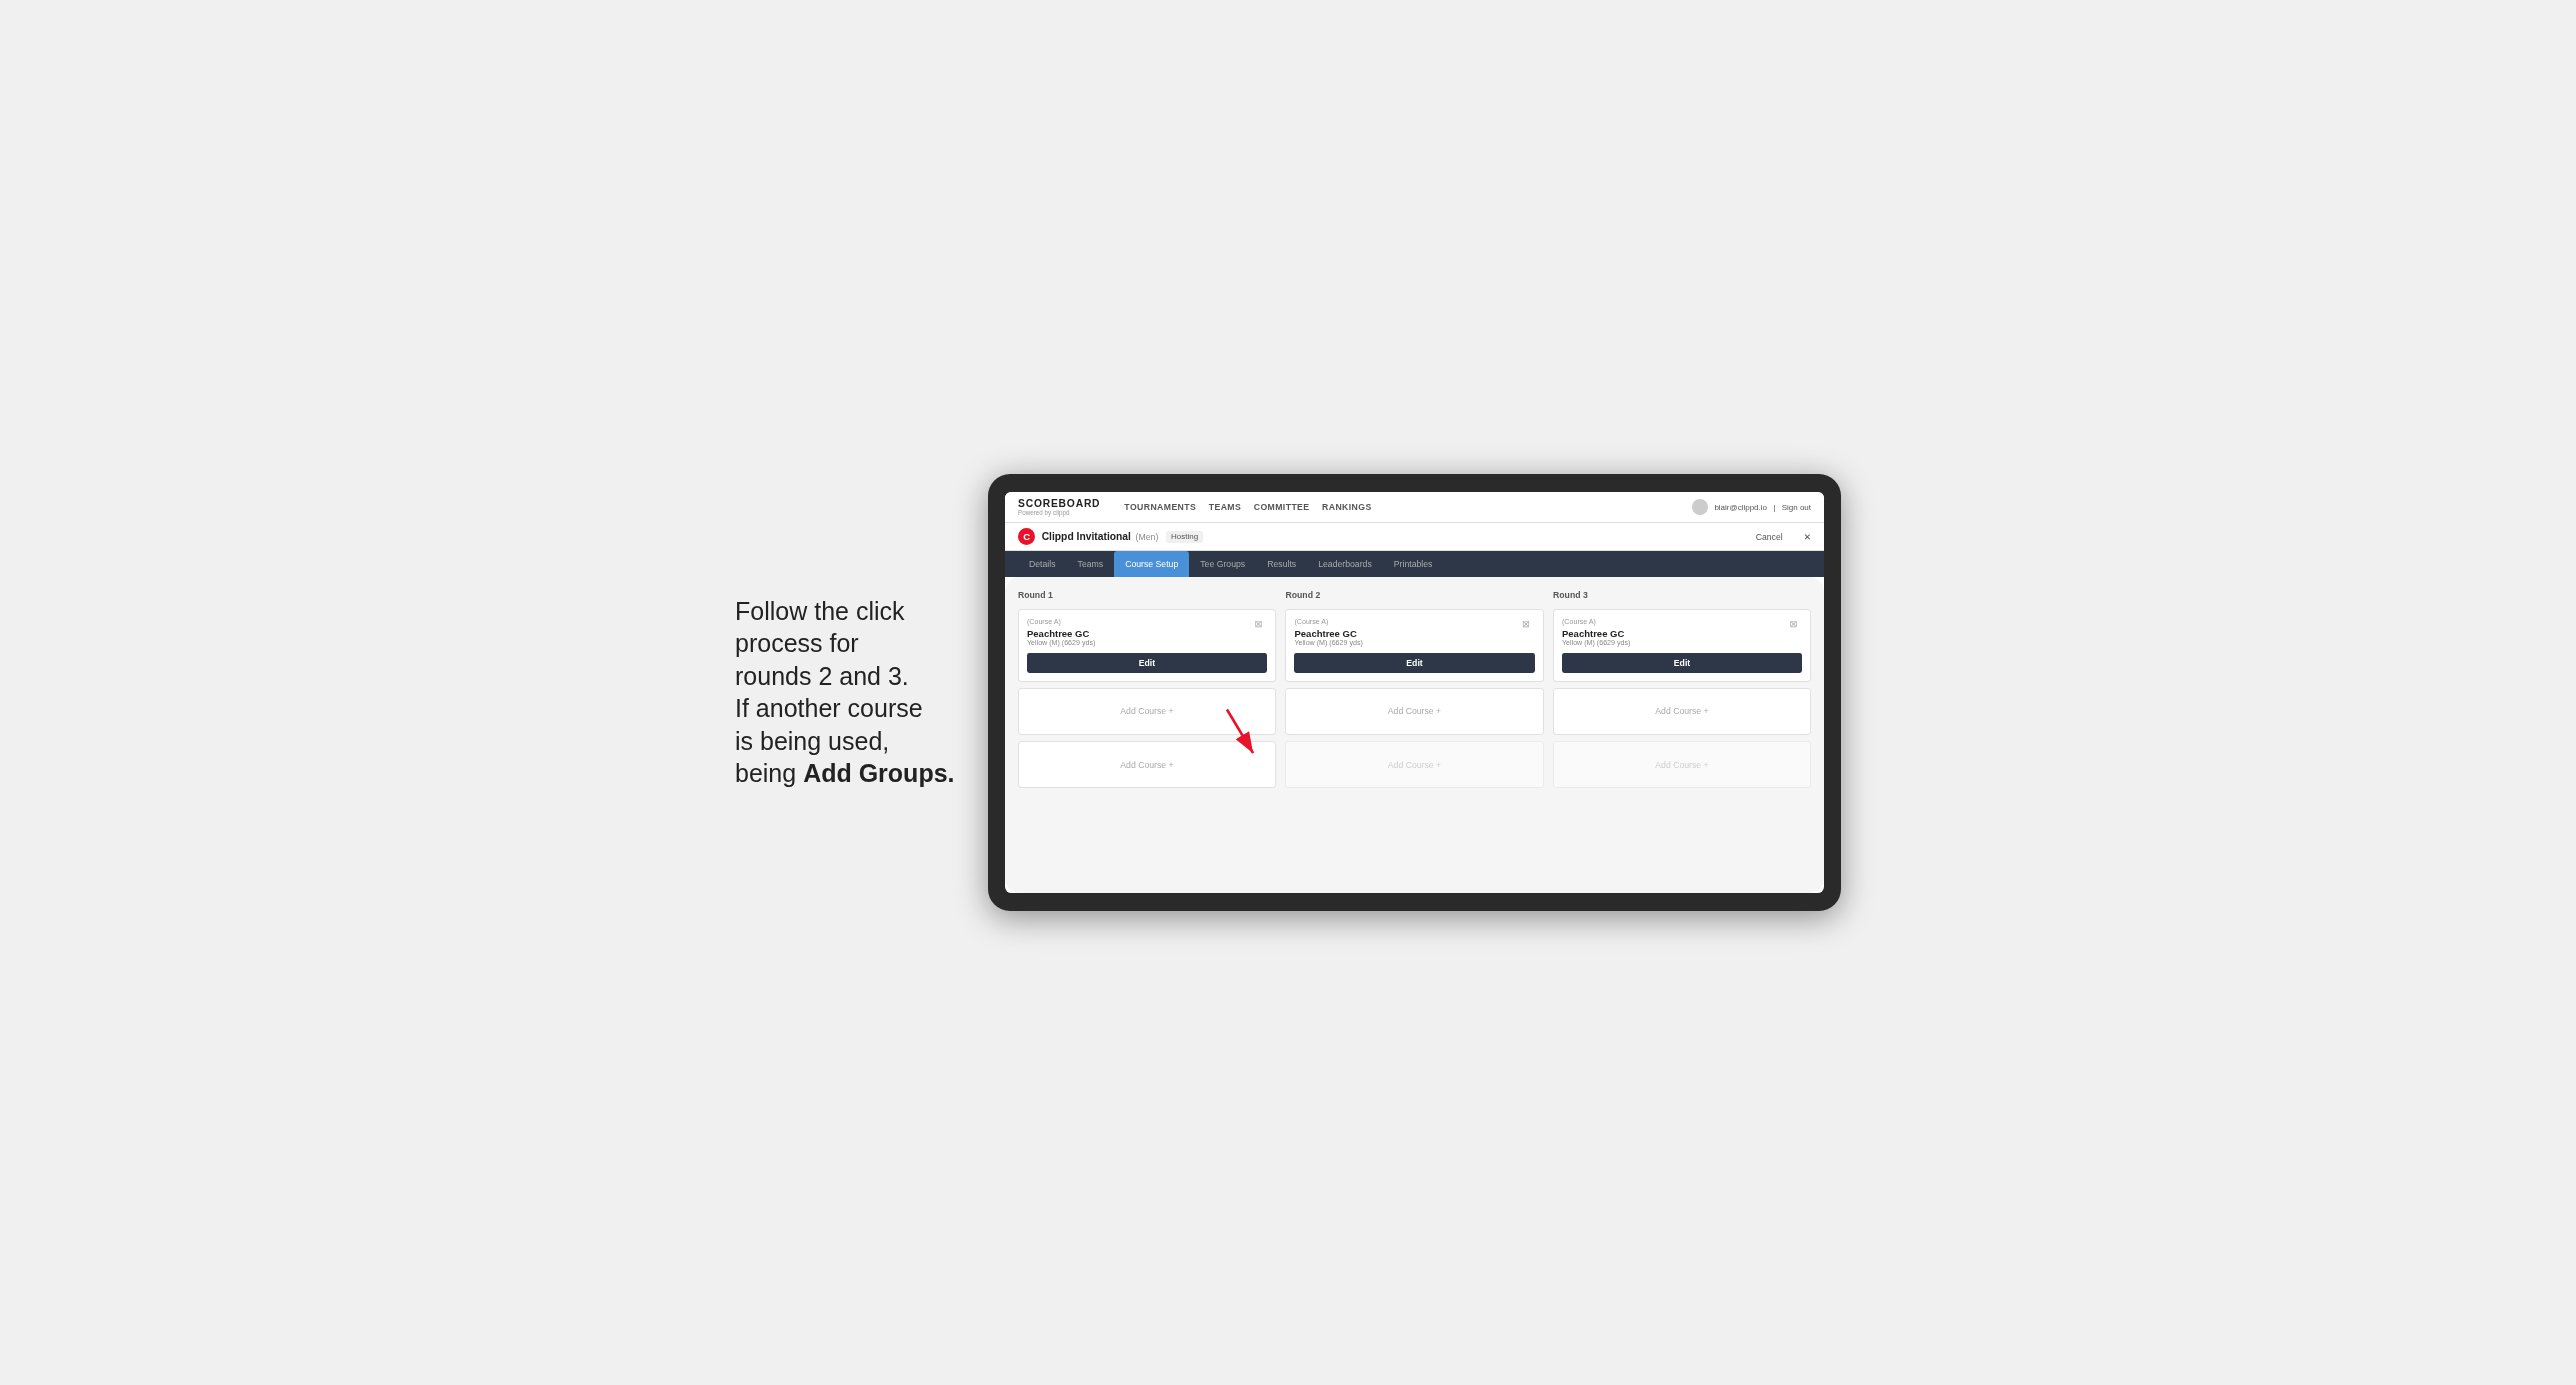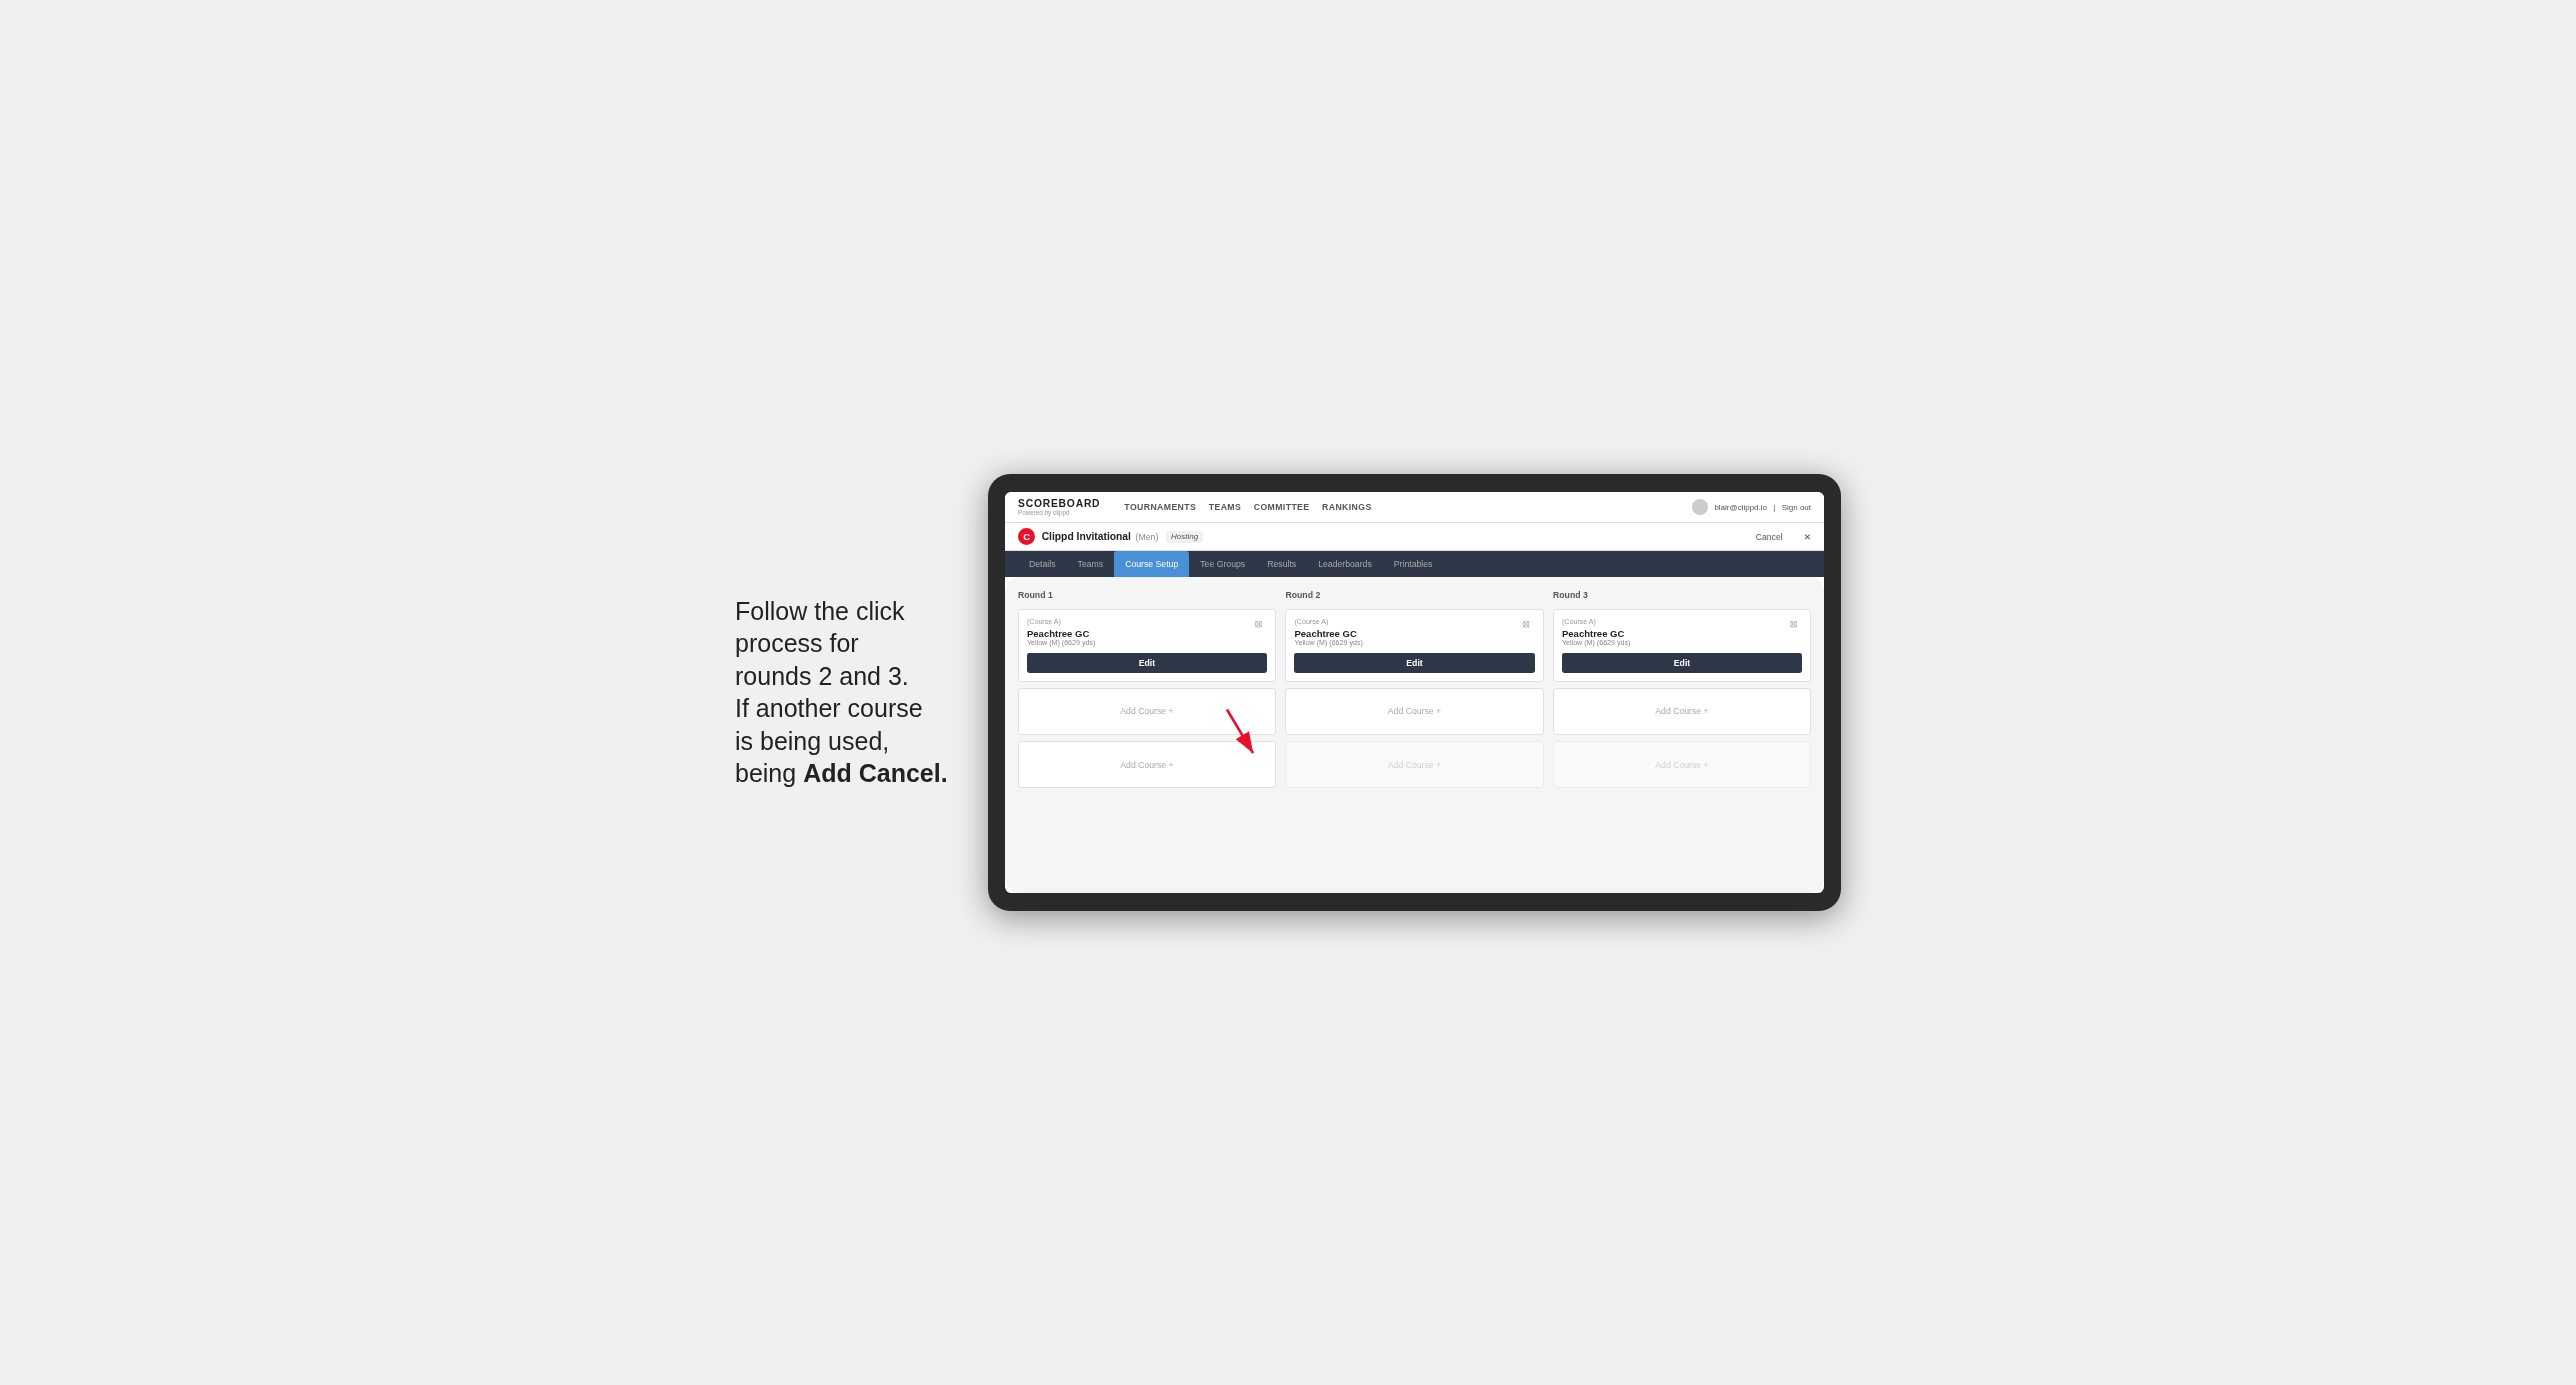--- a/index.html
+++ b/index.html
@@ -139,21 +139,20 @@
       margin-left: 4.7px;
     }
 
     .hosting-badge {
       font-size: 8px;
       color: #555;
       margin-left: 8px;
       background: #f0f0f0;
       padding: 1.6px 4.7px;
       border-radius: 2.4px;
-      font-style: italic;
     }
 
     .cancel-btn {
       margin-left: auto;
       font-size: 8.7px;
       color: #555;
       cursor: pointer;
       display: flex;
       align-items: center;
       gap: 21px;
@@ -292,21 +291,21 @@
 <body>
 
 <div class="page-wrapper">
 
   <div class="instruction-text">
     <span>Follow the click</span><br>
     <span>process for</span><br>
     <span>rounds 2 and 3.</span><br>
     <span>If another course</span><br>
     <span>is being used,</span><br>
-    <span>being </span><strong>Add Cancel.</strong>
+    <span>being </span><strong>Add Groups.</strong>
   </div>
 
   <div class="tablet-frame">
 
     <svg class="arrow-svg-container" viewBox="0 0 700 500" xmlns="http://www.w3.org/2000/svg">
       <defs>
         <marker id="arrowhead" markerWidth="8" markerHeight="6" refX="8" refY="3" orient="auto">
           <polygon points="0 0, 8 3, 0 6" fill="#e8132a"></polygon>
         </marker>
       </defs>

